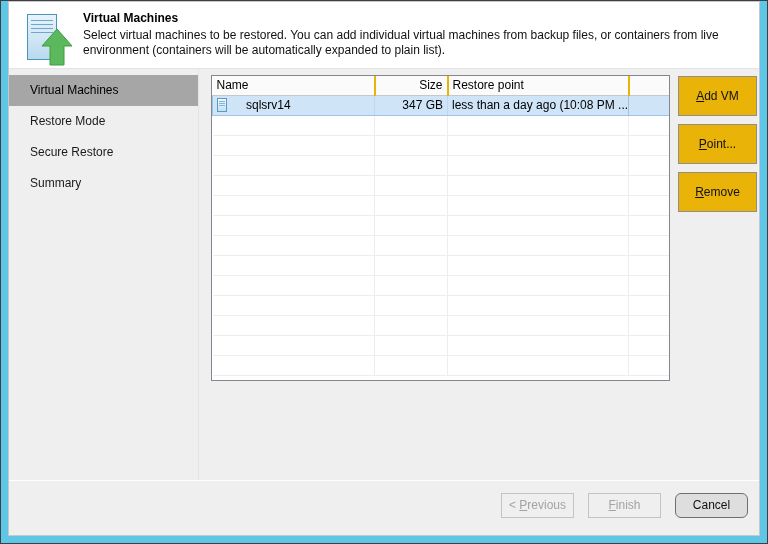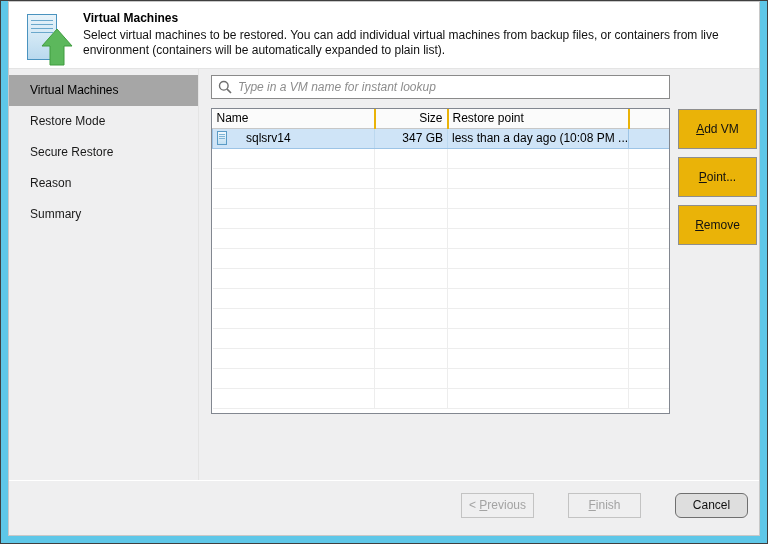--- a/index.html
+++ b/index.html
@@ -343,21 +343,20 @@
     background: #e7e7e7;
     border: 1px solid #8e8e8e;
     font-family: "Liberation Sans", sans-serif;
     font-size: 12px;
     color: #111;
     cursor: pointer;
     box-sizing: border-box;
     padding: 0;
     line-height: 23px;
     text-align: center;
-    margin-left: 20px;
   }
   .fbtn u { text-decoration: underline; }
   .fbtn.disabled {
     color: #a3a3a3;
     border-color: #c3c3c3;
     background: #efeff0;
     cursor: default;
   }
   .fbtn.focused {
     border: 1px solid #2e7fc1;
@@ -395,35 +394,25 @@
         <p class="banner-desc">Select virtual machines to be restored. You  can add individual virtual machines from backup files, or containers from live environment (containers will be automatically expanded to plain list).</p>
       </div>
     </div>
 
     <div class="body-area">
 
       <div class="sidebar">
         <div class="side-item active">Virtual Machines</div>
         <div class="side-item">Restore Mode</div>
         <div class="side-item">Secure Restore</div>
-        <div class="side-item">Reason</div>
         <div class="side-item">Summary</div>
       </div>
 
       <div class="content">
 
-        <div class="searchbox">
-          <span class="search-icon">
-            <svg width="14" height="14" viewBox="0 0 14 14">
-              <circle cx="5.8" cy="5.8" r="4.3" fill="none" stroke="#6e6e6e" stroke-width="1.4"></circle>
-              <line x1="9.1" y1="9.1" x2="13" y2="13" stroke="#6e6e6e" stroke-width="1.6"></line>
-            </svg>
-          </span>
-          <input class="search-input" type="text" placeholder="Type in a VM name for instant lookup" style="">
-        </div>
 
         <div class="table-row-wrap">
 
           <div class="grid">
             <table class="vmgrid">
               <colgroup>
                 <col style="width:162px">
                 <col style="width:73px">
                 <col style="width:181px">
                 <col style="width:41px">

